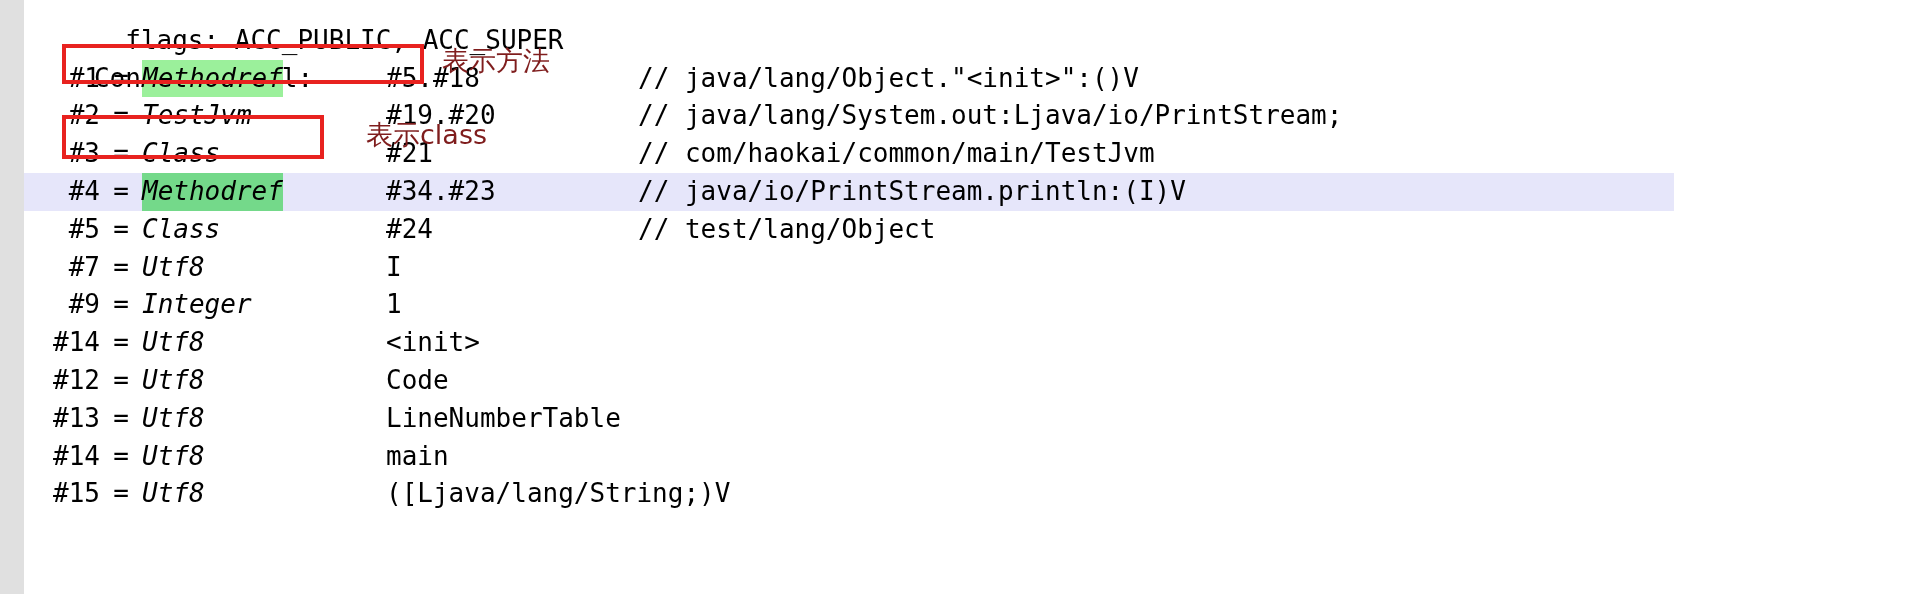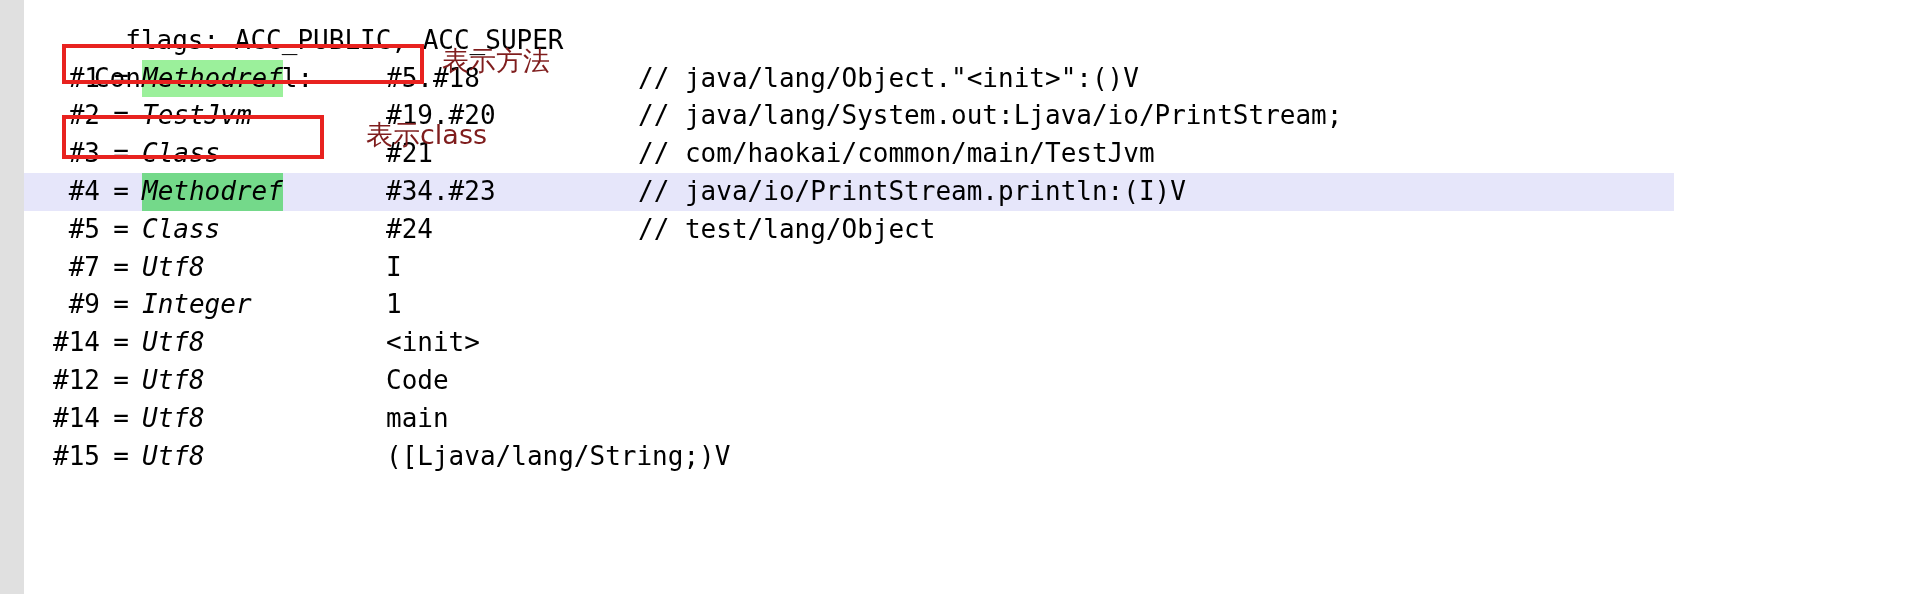--- a/index.html
+++ b/index.html
@@ -157,20 +157,21 @@
     <div id="entry-rows">
         <div class="line"><span class="col-index">#1</span><span class="col-eq">=</span><span class="col-type-wrap"><span class="col-type hl-green-light">Methodref</span></span><span class="col-value">#5.#18</span><span class="col-comment">// java/lang/Object."&lt;init&gt;":()V</span></div>
         <div class="line"><span class="col-index">#2</span><span class="col-eq">=</span><span class="col-type-wrap"><span class="col-type">TestJvm</span></span><span class="col-value">#19.#20</span><span class="col-comment">// java/lang/System.out:Ljava/io/PrintStream;</span></div>
         <div class="line"><span class="col-index">#3</span><span class="col-eq">=</span><span class="col-type-wrap"><span class="col-type">Class</span></span><span class="col-value">#21</span><span class="col-comment">// com/haokai/common/main/TestJvm</span></div>
         <div class="line selected"><span class="col-index">#4</span><span class="col-eq">=</span><span class="col-type-wrap"><span class="col-type hl-green-dark">Methodref</span></span><span class="col-value">#34.#23</span><span class="col-comment">// java/io/PrintStream.println:(I)V</span></div>
         <div class="line"><span class="col-index">#5</span><span class="col-eq">=</span><span class="col-type-wrap"><span class="col-type">Class</span></span><span class="col-value">#24</span><span class="col-comment">// test/lang/Object</span></div>
         <div class="line"><span class="col-index">#7</span><span class="col-eq">=</span><span class="col-type-wrap"><span class="col-type">Utf8</span></span><span class="col-value">I</span><span class="col-comment"></span></div>
         <div class="line"><span class="col-index">#9</span><span class="col-eq">=</span><span class="col-type-wrap"><span class="col-type">Integer</span></span><span class="col-value">1</span><span class="col-comment"></span></div>
         <div class="line"><span class="col-index">#14</span><span class="col-eq">=</span><span class="col-type-wrap"><span class="col-type">Utf8</span></span><span class="col-value">&lt;init&gt;</span><span class="col-comment"></span></div>
         <div class="line"><span class="col-index">#12</span><span class="col-eq">=</span><span class="col-type-wrap"><span class="col-type">Utf8</span></span><span class="col-value">Code</span><span class="col-comment"></span></div>
+        <div class="line"><span class="col-index">#13</span><span class="col-eq">=</span><span class="col-type-wrap"><span class="col-type">Utf8</span></span><span class="col-value">LineNumberTable</span><span class="col-comment"></span></div>
         <div class="line"><span class="col-index">#14</span><span class="col-eq">=</span><span class="col-type-wrap"><span class="col-type">Utf8</span></span><span class="col-value">main</span><span class="col-comment"></span></div>
         <div class="line"><span class="col-index">#15</span><span class="col-eq">=</span><span class="col-type-wrap"><span class="col-type">Utf8</span></span><span class="col-value">([Ljava/lang/String;)V</span><span class="col-comment"></span></div>
       </div>
   </div>
 
   <div class="redbox" id="redbox-1"></div>
   <div class="redbox" id="redbox-2"></div>
 
   <div class="redlabel" id="redlabel-1">表示方法</div>
   <div class="redlabel" id="redlabel-2">表示class</div>

